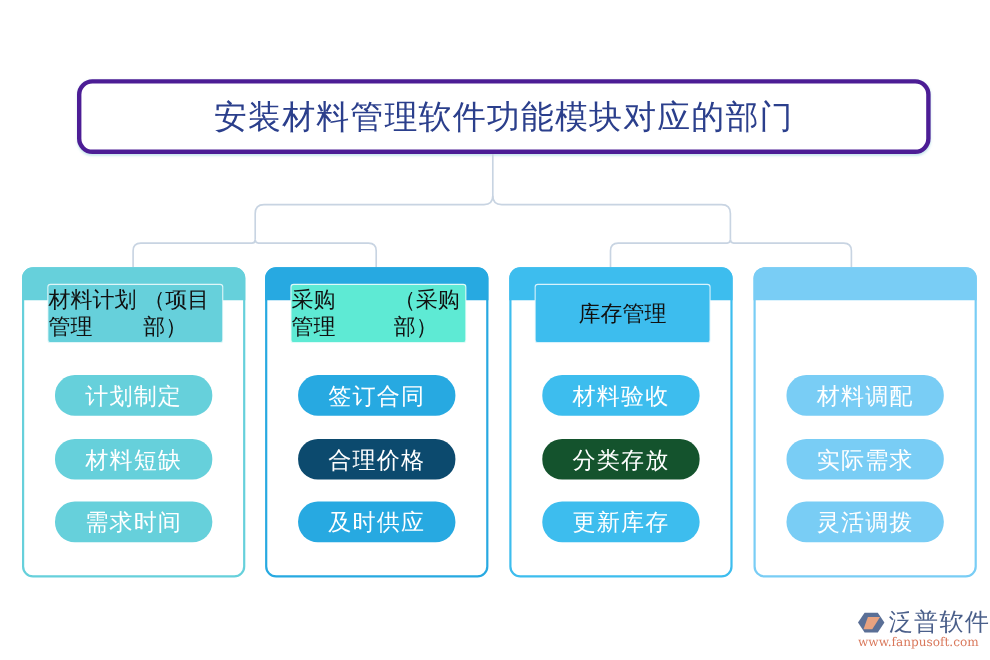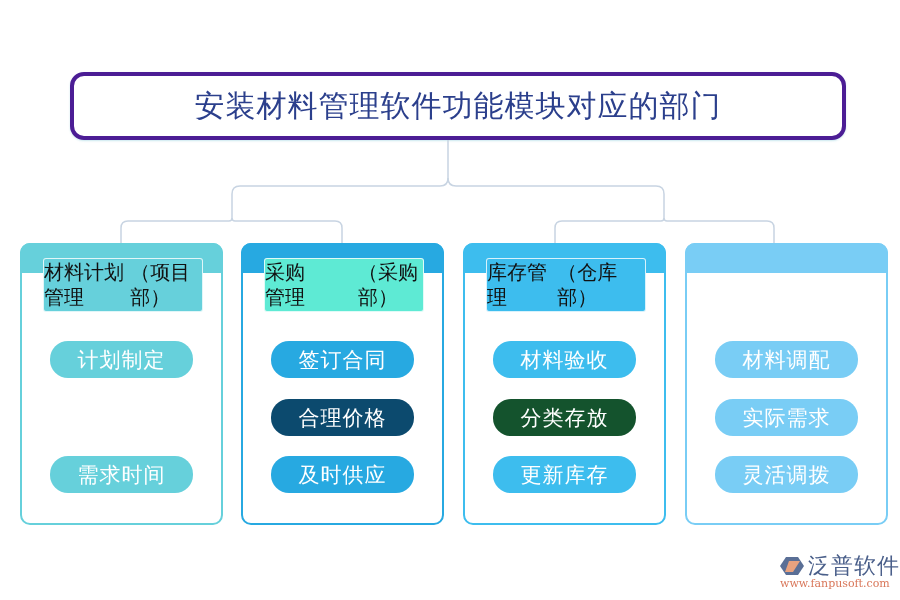--- a/index.html
+++ b/index.html
@@ -62,39 +62,39 @@
   </g>
 </svg>
 
 <div class="card" id="card0" style="left:20px;border-color:#66d0db;">
   <div class="card-head" style="background:#66d0db;"></div>
   <div class="card-label" style="background:#66d0db;">
     <span>材料计划管理</span>
     <span>（项目部）</span>
   </div>
   <div class="pill" style="top:96px;background:#66d0db;">计划制定</div>
+  <div class="pill" style="top:154px;background:#66d0db;">材料短缺</div>
   <div class="pill" style="top:211px;background:#66d0db;">需求时间</div>
 </div>
 
 <div class="card" id="card1" style="left:241px;border-color:#27a9e1;">
   <div class="card-head" style="background:#27a9e1;"></div>
   <div class="card-label" style="background:#5eead4;gap:41px;">
     <span>采购管理</span>
     <span>（采购部）</span>
   </div>
   <div class="pill" style="top:96px;background:#27a9e1;">签订合同</div>
   <div class="pill" style="top:154px;background:#0c4a6e;">合理价格</div>
   <div class="pill" style="top:211px;background:#27a9e1;">及时供应</div>
 </div>
 
 <div class="card" id="card2" style="left:463px;border-color:#3dbdee;">
   <div class="card-head" style="background:#3dbdee;"></div>
   <div class="card-label" style="background:#3dbdee;">
     <span>库存管理</span>
-    <span>（仓库部）</span>
   </div>
   <div class="pill" style="top:96px;background:#3dbdee;">材料验收</div>
   <div class="pill" style="top:154px;background:#14532d;">分类存放</div>
   <div class="pill" style="top:211px;background:#3dbdee;">更新库存</div>
 </div>
 
 <div class="card" id="card3" style="left:685px;border-color:#79cdf5;">
   <div class="card-head" style="background:#79cdf5;"></div>
   <div class="pill" style="top:154px;background:#79cdf5;">实际需求</div>
   <div class="pill" style="top:96px;background:#79cdf5;">材料调配</div>

